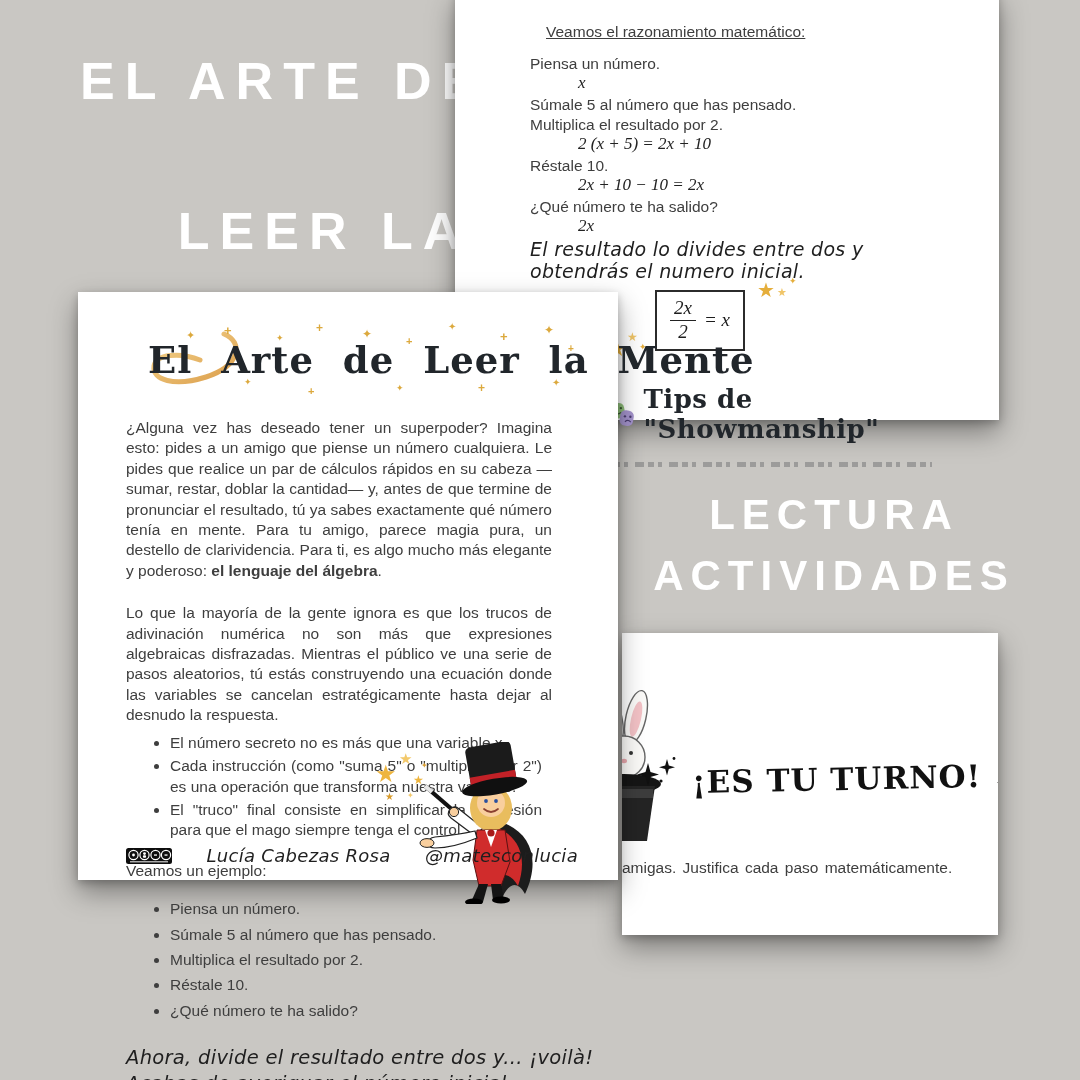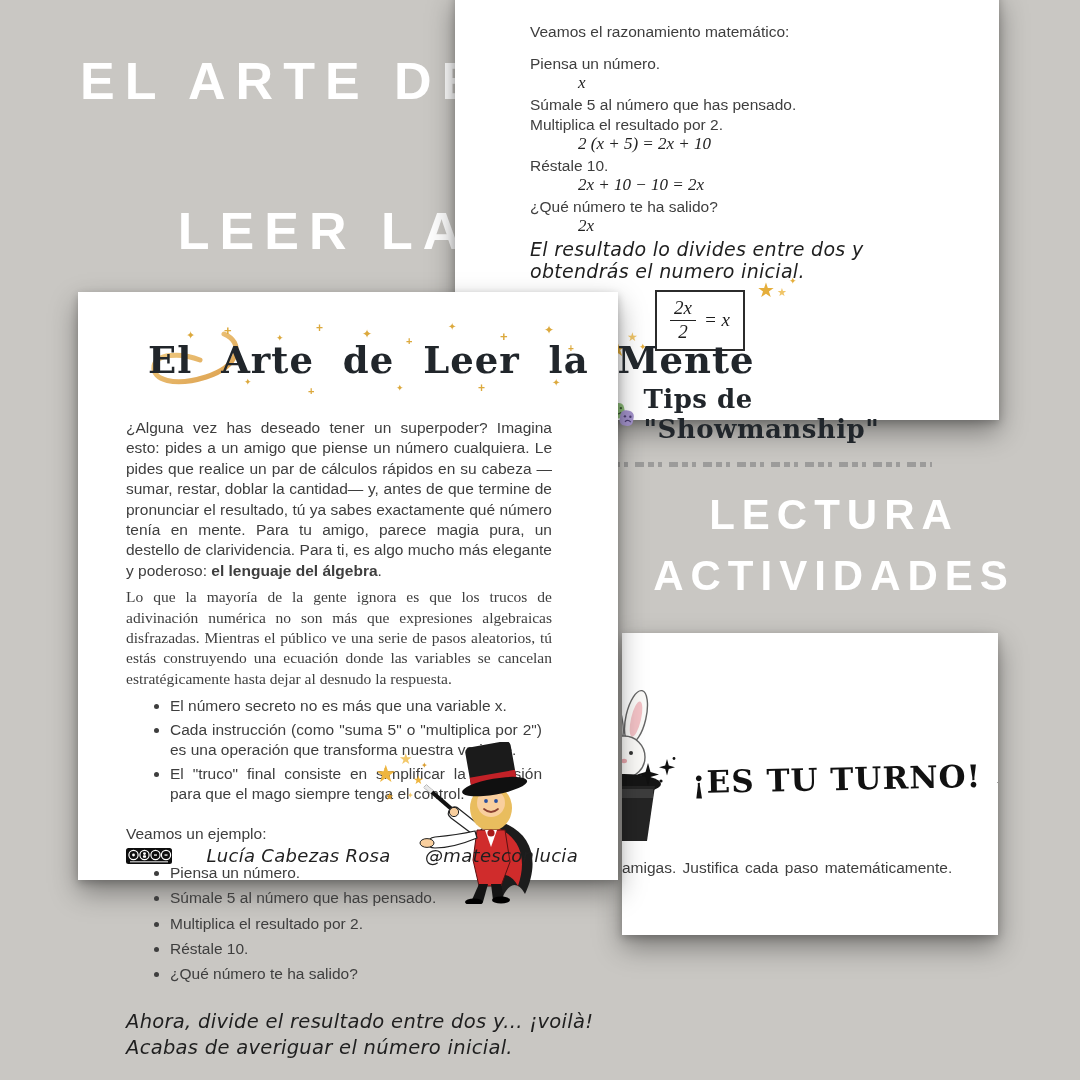--- a/index.html
+++ b/index.html
@@ -24,21 +24,21 @@
   
   .body-txt{font-size:15.5px;line-height:20.4px;color:#3e3e3e;}
   .just{text-align:justify;}
   .hand{font-family:"DejaVu Sans",sans-serif;font-style:italic;color:#1f1f1f;
         letter-spacing:.3px;}
   .blackletter{font-family:"DejaVu Serif",serif;font-weight:bold;color:#21262b;}
   .math{font-family:"Liberation Serif",serif;font-style:italic;font-size:17px;
         color:#222;margin:0 0 3px 48px;line-height:19px;}
 
   
-  .tr-intro{margin:0 0 12px;}
+  .tr-intro{margin:0 16px 12px;text-decoration:underline;}
   .tr-label{margin:1px 0 0;line-height:19px;}
   .formula-row{position:relative;margin:8px 0 0 125px;height:70px;}
   .formula-box{display:inline-flex;align-items:center;gap:8px;border:2px solid #2b2b2b;
       padding:5px 13px 7px;font-family:"Liberation Serif",serif;font-style:italic;
       font-size:19px;color:#1d1d1d;background:#fff;}
   .frac{display:inline-flex;flex-direction:column;align-items:center;line-height:1.12;}
   .frac .num{border-bottom:1.6px solid #222;padding:0 4px 1px;}
   .gold-star{position:absolute;color:#e5ae3b;}
   .tips-row{display:flex;align-items:center;gap:9px;margin:24px 0 0 80px;}
   .tips-txt{font-size:26px;letter-spacing:.5px;}
@@ -167,21 +167,21 @@
       <span class="tstar plus" style="left:420px;top:6px;font-size:10px;"></span>
       <span class="tstar" style="left:96px;top:40px;font-size:9px;"></span>
       <span class="tstar plus" style="left:160px;top:48px;font-size:11px;"></span>
       <span class="tstar" style="left:248px;top:46px;font-size:9px;"></span>
       <span class="tstar plus" style="left:330px;top:44px;font-size:12px;"></span>
       <span class="tstar" style="left:404px;top:40px;font-size:10px;"></span>
     </div>
 
     <p class="body-txt just para"><span>¿Alguna vez has deseado tener un superpoder? Imagina esto: pides a un amigo que piense un número cualquiera. Le pides que realice un par de cálculos rápidos en su cabeza —sumar, restar, doblar la cantidad— y, antes de que termine de pronunciar el resultado, tú ya sabes exactamente qué número tenía en mente. Para tu amigo, parece magia pura, un destello de clarividencia. Para ti, es algo mucho más elegante y poderoso: </span><b>el lenguaje del álgebra</b><span>.</span></p>
 
-    <p class="body-txt just para" style="margin-top:6px;font-family:Liberation Serif, serif;">Lo que la mayoría de la gente ignora es que los trucos de adivinación numérica no son más que expresiones algebraicas disfrazadas. Mientras el público ve una serie de pasos aleatorios, tú estás construyendo una ecuación donde las variables se cancelan estratégicamente hasta dejar al desnudo la respuesta.</p>
+    <p class="body-txt just para" style="margin-top:22px;">Lo que la mayoría de la gente ignora es que los trucos de adivinación numérica no son más que expresiones algebraicas disfrazadas. Mientras el público ve una serie de pasos aleatorios, tú estás construyendo una ecuación donde las variables se cancelan estratégicamente hasta dejar al desnudo la respuesta.</p>
 
     <ul class="doc-list">
       <li>El número secreto no es más que una variable x.</li>
       <li>Cada instrucción (como "suma 5" o "multiplica por 2") es una operación que transforma nuestra variable.</li>
       <li>El "truco" final consiste en simplificar la expresión para que el mago siempre tenga el control.</li>
     </ul>
 
     <p class="body-txt example-label">Veamos un ejemplo:</p>
 
     <ul class="doc-list steps-list" style="margin-top:18px;">

